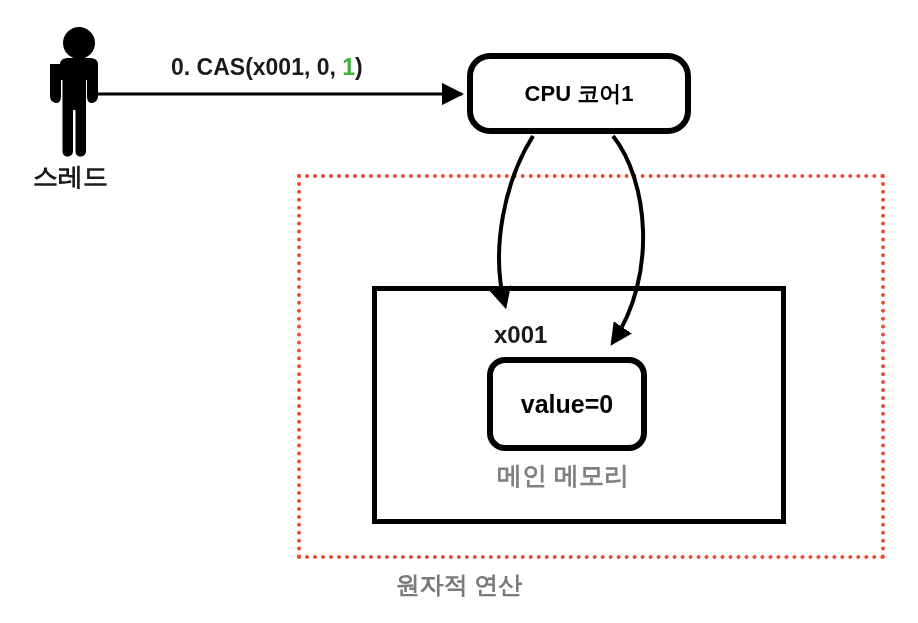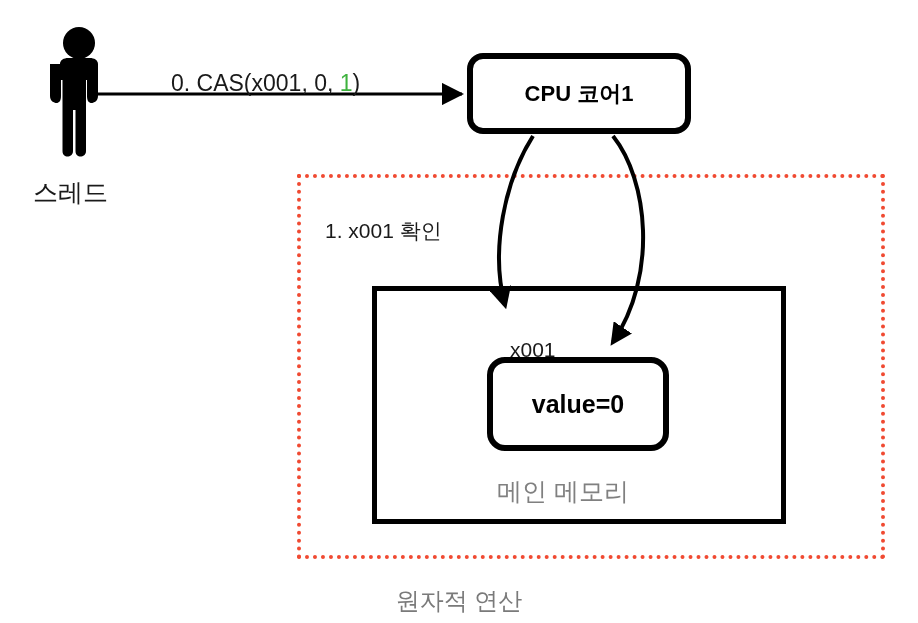--- a/index.html
+++ b/index.html
@@ -40,66 +40,65 @@
     background: transparent;
   }
 
   
   #cpu-box {
     left: 467px;
     top: 53px;
     width: 224px;
     height: 81px;
     border: 6px solid #000000;
-    border-radius: 16px;
+    border-radius: 23px;
     box-sizing: border-box;
     background: #ffffff;
     display: flex;
     align-items: center;
     justify-content: center;
   }
   #cpu-box .label {
     font-size: 22px;
     font-weight: bold;
     color: #000000;
     letter-spacing: 0px;
   }
 
   
   #value-box {
     left: 487px;
     top: 357px;
-    width: 182px;
+    width: 160px;
     height: 94px;
     border: 6px solid #000000;
     border-radius: 18px;
     box-sizing: border-box;
     background: #ffffff;
     display: flex;
     align-items: center;
     justify-content: center;
   }
   #value-box .label {
     font-size: 25px;
     font-weight: bold;
     color: #000000;
   }
 
   
   .txt {
-    font-weight: normal;
+    font-weight: bold;
     color: #1a1a1a;
     white-space: nowrap;
     line-height: 1.1;
-    margin-top: 16px;
   }
   #cas-label      { left: 171px; top: 55px;  font-size: 23px; }
   #step1-label    { left: 325px; top: 203px; font-size: 21px; }
   #step2-label    { left: 681px; top: 203px; font-size: 21px; }
-  #addr-label     { left: 510px; top: 322px; font-size: 21px; }
+  #addr-label     { left: 494px; top: 322px; font-size: 24px; }
   #thread-label   { left: 33px;  top: 163px; font-size: 25px; }
   #memory-label   { left: 497px; top: 462px; font-size: 25px; color: #808080; }
   #atomic-caption { left: 0px;   top: 572px; width: 918px; text-align: center;
                     font-size: 24px; color: #7a7a7a; }
   .green { color: #3eb23e; }
 
   
   #overlay {
     left: 0; top: 0; width: 918px; height: 623px;
     pointer-events: none;
@@ -163,21 +162,20 @@
 
     <line x1="97" y1="94" x2="462" y2="94" stroke="#000000" stroke-width="3.2" marker-end="url(#arrowStraight)"></line>
 
     <path d="M 533 136 C 505 180, 490 250, 505 305" fill="none" stroke="#000000" stroke-width="4" marker-end="url(#arrowCurve)"></path>
 
     <path d="M 613 136 C 648 180, 658 275, 613 342" fill="none" stroke="#000000" stroke-width="4" marker-end="url(#arrowCurve)"></path>
   </svg>
 
   <div class="abs txt" id="cas-label"><span>0. CAS(x001, 0, </span><span class="green">1</span><span>)</span></div>
 
-  <div class="abs txt" id="step1-label"><span>1. x001 확인</span><span class="green"></span><span></span></div>
 
 
   <div class="abs txt" id="addr-label">x001</div>
 
   <div class="abs txt" id="thread-label">스레드</div>
 
   <div class="abs txt" id="atomic-caption">원자적 연산</div>
 
   <div class="abs txt" id="memory-label">메인 메모리</div>
 

